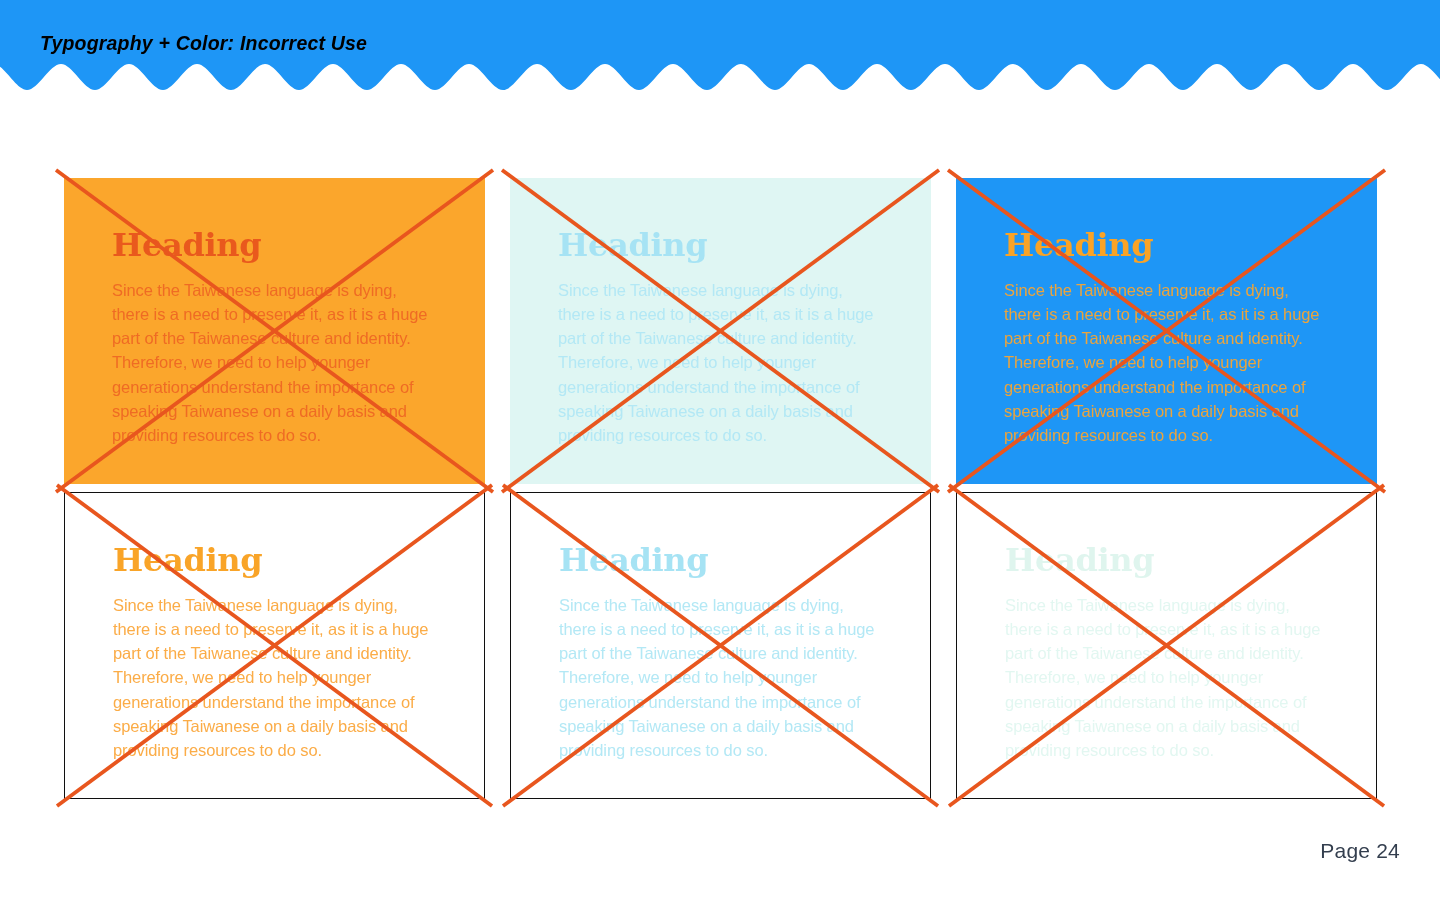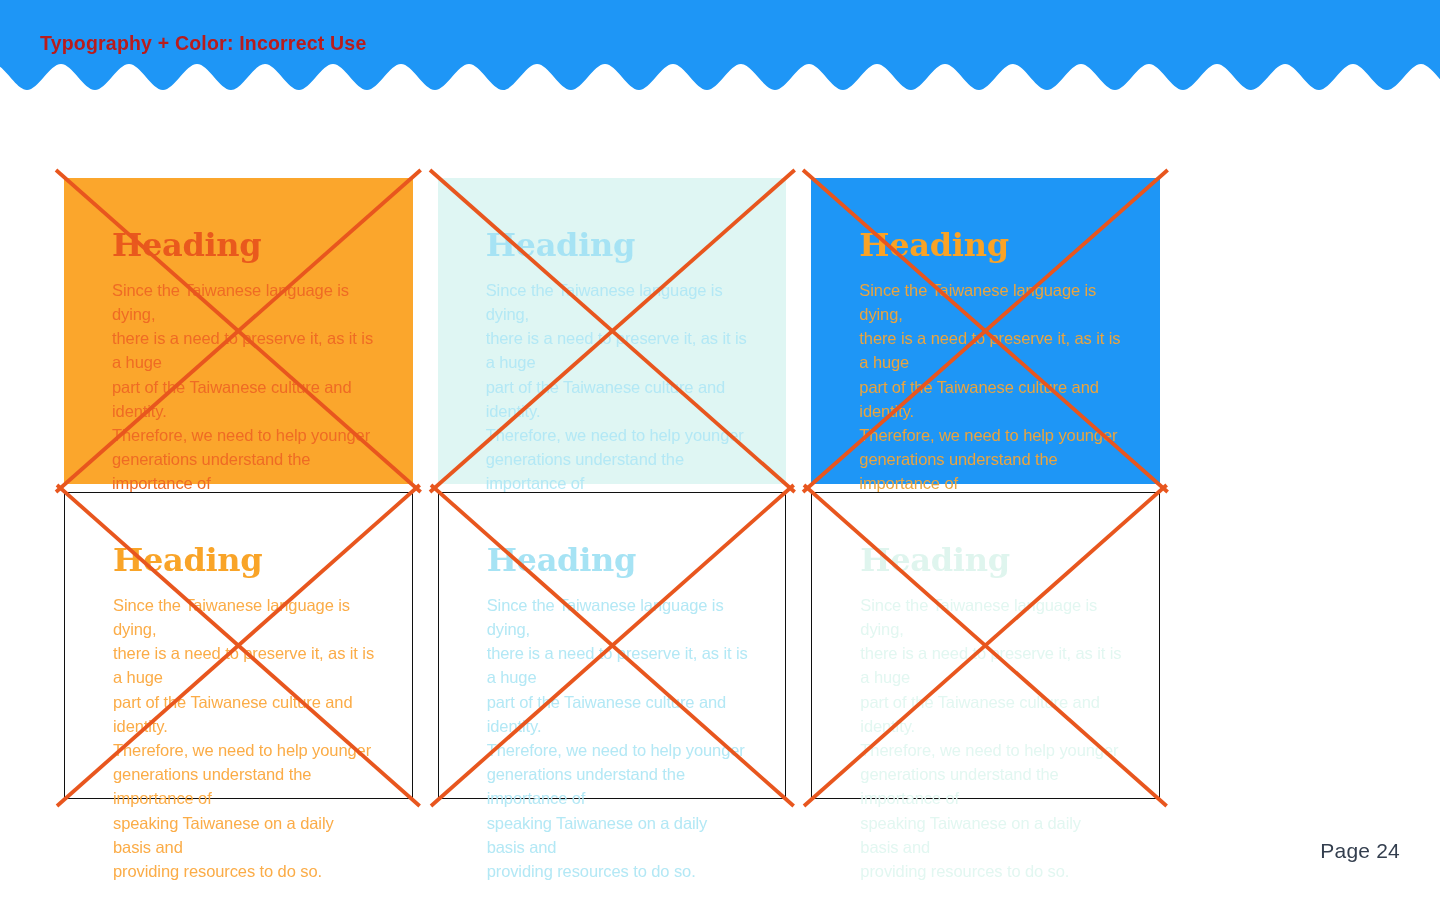--- a/index.html
+++ b/index.html
@@ -16,21 +16,21 @@
   .header-solid { position: absolute; top: 0; left: 0; width: 1440px; height: 62px; }
   .header-title {
     position: absolute; left: 40px; top: 32px;
     font-size: 19.5px; font-weight: 700; letter-spacing: 0.2px;
     color: #ffffff; white-space: nowrap;
   }
   .wave-svg { position: absolute; top: 62px; left: 0; display: block; }
 
   
   .cards {
-    position: absolute; left: 64px; top: 178px; width: 1096px;
+    position: absolute; left: 64px; top: 178px; width: 1313px;
     display: grid;
     grid-template-columns: repeat(3, 1fr);
     grid-template-rows: 306px 307px;
     column-gap: 25px; row-gap: 8px;
   }
   .card {
     position: relative;
     box-sizing: border-box;
     padding: 49px 36px 0 48px;
   }
@@ -66,21 +66,21 @@
   }
 </style>
 </head>
 <body>
 
 <header class="header">
   <div class="header-solid" style="background: rgb(30, 150, 246);"></div>
   <svg class="wave-svg" width="1440" height="30" viewBox="0 0 1440 30">
       <path d="M -41 28 c 11.33 0 22.67 -26 34 -26 c 11.33 0 22.67 26 34 26 c 11.33 0 22.67 -26 34 -26 c 11.33 0 22.67 26 34 26 c 11.33 0 22.67 -26 34 -26 c 11.33 0 22.67 26 34 26 c 11.33 0 22.67 -26 34 -26 c 11.33 0 22.67 26 34 26 c 11.33 0 22.67 -26 34 -26 c 11.33 0 22.67 26 34 26 c 11.33 0 22.67 -26 34 -26 c 11.33 0 22.67 26 34 26 c 11.33 0 22.67 -26 34 -26 c 11.33 0 22.67 26 34 26 c 11.33 0 22.67 -26 34 -26 c 11.33 0 22.67 26 34 26 c 11.33 0 22.67 -26 34 -26 c 11.33 0 22.67 26 34 26 c 11.33 0 22.67 -26 34 -26 c 11.33 0 22.67 26 34 26 c 11.33 0 22.67 -26 34 -26 c 11.33 0 22.67 26 34 26 c 11.33 0 22.67 -26 34 -26 c 11.33 0 22.67 26 34 26 c 11.33 0 22.67 -26 34 -26 c 11.33 0 22.67 26 34 26 c 11.33 0 22.67 -26 34 -26 c 11.33 0 22.67 26 34 26 c 11.33 0 22.67 -26 34 -26 c 11.33 0 22.67 26 34 26 c 11.33 0 22.67 -26 34 -26 c 11.33 0 22.67 26 34 26 c 11.33 0 22.67 -26 34 -26 c 11.33 0 22.67 26 34 26 c 11.33 0 22.67 -26 34 -26 c 11.33 0 22.67 26 34 26 c 11.33 0 22.67 -26 34 -26 c 11.33 0 22.67 26 34 26 c 11.33 0 22.67 -26 34 -26 c 11.33 0 22.67 26 34 26 c 11.33 0 22.67 -26 34 -26 c 11.33 0 22.67 26 34 26 c 11.33 0 22.67 -26 34 -26 c 11.33 0 22.67 26 34 26 L 1455 -20 L -41 -20 Z" fill="#1E96F6"></path>
     </svg>
-  <div class="header-title" style="color: #b91c1c;">Typography + Color: Incorrect Use</div>
+  <div class="header-title" style="color: #000000; font-style: italic;">Typography + Color: Incorrect Use</div>
 </header>
 
 <main class="cards">
   <section class="card" style="background: rgb(251, 166, 44);">
     <h2 class="card-heading" style="color: rgb(233, 89, 29);">Heading</h2>
     <p class="card-body" style="color: rgb(239, 107, 36);">Since the Taiwanese language is dying,
 there is a need to preserve it, as it is a huge
 part of the Taiwanese culture and identity.
 Therefore, we need to help younger
 generations understand the importance of

